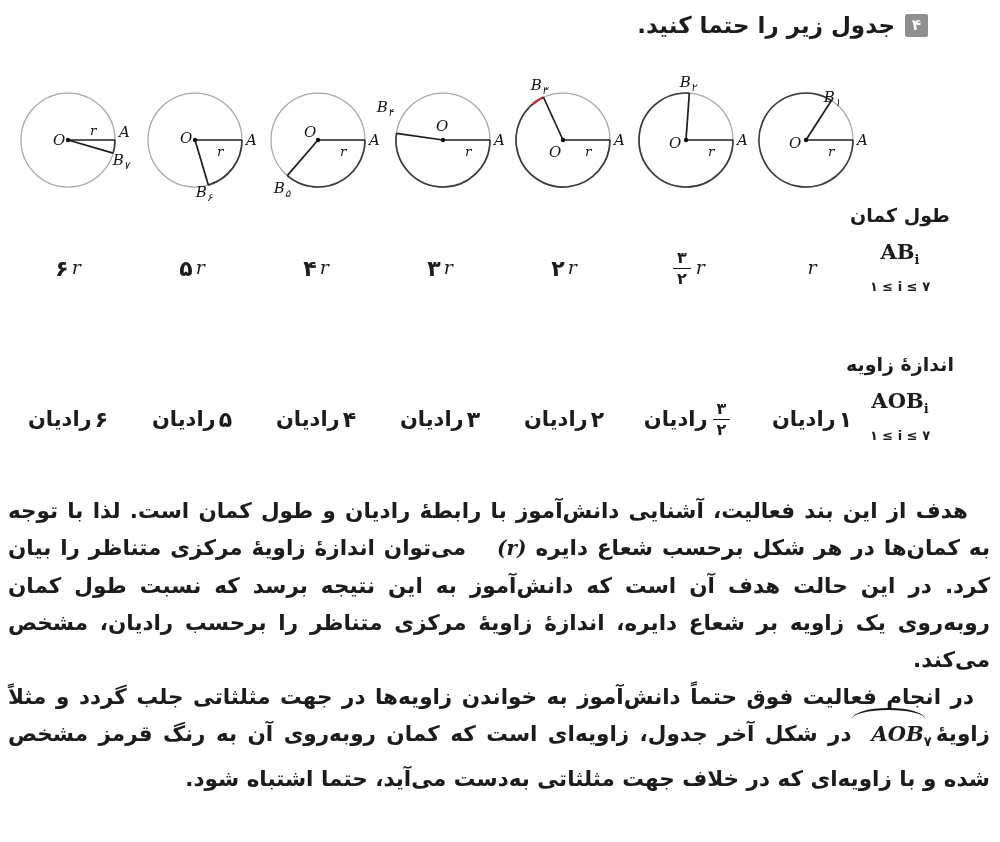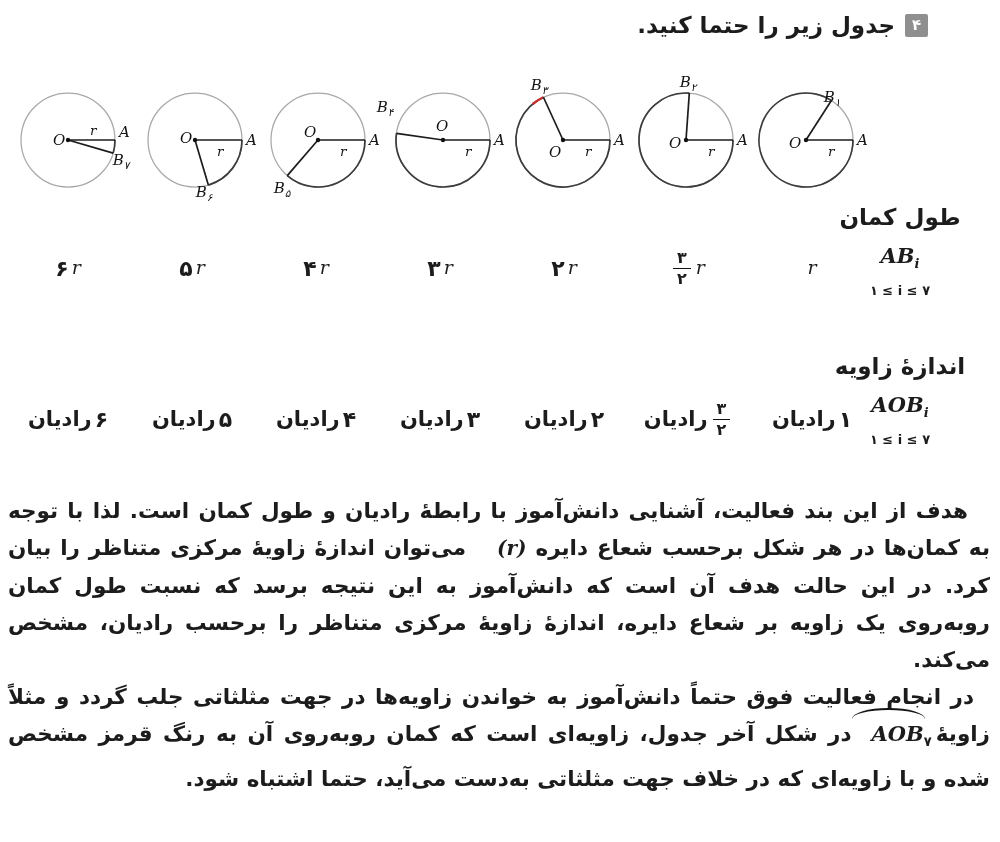--- a/index.html
+++ b/index.html
@@ -30,22 +30,22 @@
   .unit-r{font-family:"DejaVu Serif",serif;font-style:italic;font-size:19px;padding-bottom:2px;}
   .fa-unit{font-size:21px;font-weight:bold;}
   .frac{display:inline-flex;flex-direction:column;align-items:center;line-height:1;margin:0 2px;}
   .frac .fn{font-size:16px;font-weight:bold;border-bottom:1.9px solid #111;padding:0 4px 2px;}
   .frac .fd{font-size:16px;font-weight:bold;padding-top:2px;}
 
   
   .rowhead{position:absolute;right:22px;width:156px;text-align:center;direction:rtl;}
   .rowhead.arc{top:204px;}
   .rowhead.angle{top:353px;}
-  .rh-title{font-size:23px;font-weight:bold;margin-bottom:13px;}
-  .mathsym{font-family:"DejaVu Serif",serif;font-style:italic;font-weight:bold;font-size:21px;
+  .rh-title{font-size:19px;font-weight:bold;margin-bottom:13px;}
+  .mathsym{font-family:"DejaVu Serif",serif;font-weight:bold;font-size:21px;
            direction:ltr;display:inline-block;}
   .mathsym sub{font-size:13px;}
   .rh-range{font-size:13px;font-weight:bold;direction:ltr;margin-top:12px;}
 
   
   .bodytext{position:absolute;top:492px;right:10px;left:8px;direction:rtl;text-align:justify;
             font-size:21.5px;font-weight:bold;line-height:37px;}
   .bodytext p{margin:0;}
   .p1{text-indent:22px;}
   .p2{text-indent:16px;}

